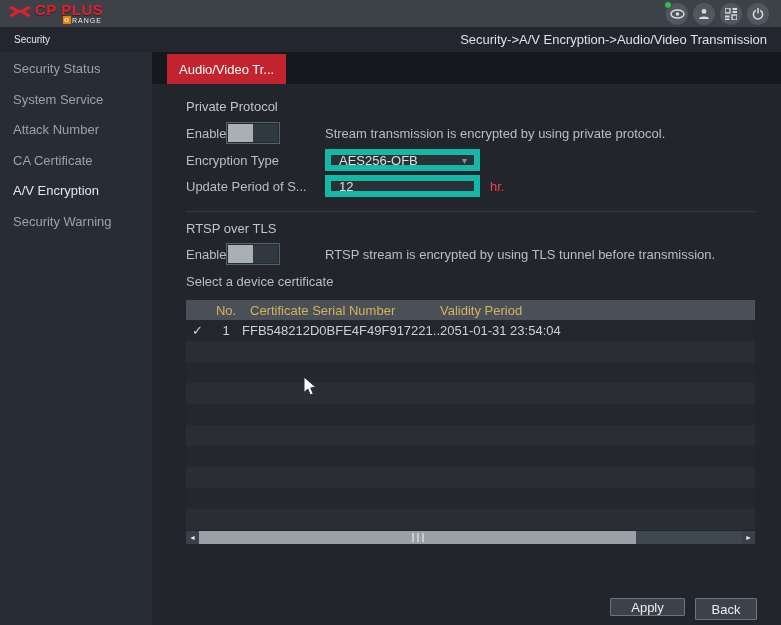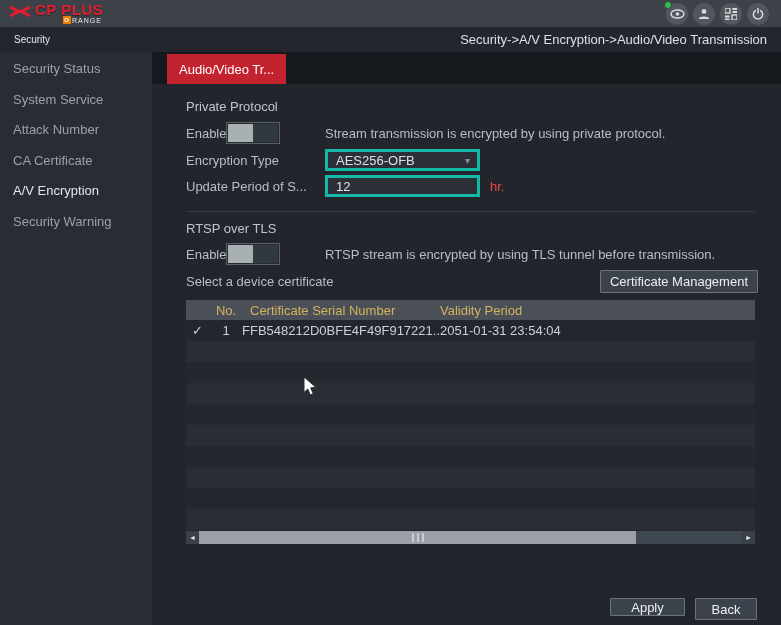--- a/index.html
+++ b/index.html
@@ -49,21 +49,21 @@
   .fdesc { position:absolute; left:173px; color:#b9bec4; }
   
   .toggle { position:absolute; left:74px; width:54px; height:22px;
     background:#262b31; border:1px solid #596067; cursor:pointer; }
   .toggle .knob { position:absolute; left:1px; top:1px; width:25px; height:18px;
     background:#a9b0b2; }
   .toggle .trackoff { position:absolute; right:1px; top:1px; width:25px; height:18px;
     background:#313940; }
   
   .dropdown, .textinput { position:absolute; left:173px; width:155px; height:22px;
-    background:#2b3036; border:3px solid #14b8a6; color:#dde0e4;
+    background:#2b3036; border:6px solid #14b8a6; color:#dde0e4;
     display:flex; align-items:center; padding:0 8px; cursor:pointer; }
   .dropdown .caret { position:absolute; right:7px; color:#8a9097; font-size:10px; }
   .unit { position:absolute; left:338px; color:#ef4444; }
   .divider { position:absolute; left:34px; width:569px; height:1px; background:#363b43; }
   .btn { background:#3c424c; border:1px solid #6d737b; color:#eceef0;
     display:flex; align-items:center; justify-content:center; cursor:pointer;
     font-size:13px; border-radius:1px; }
   .cert-mgmt { position:absolute; left:448px; top:218px; width:158px; height:23px; }
   
   .cert-table { position:absolute; left:34px; top:248px; width:569px; }
@@ -190,21 +190,20 @@
   <div class="section-title" style="top:169px;">RTSP over TLS</div>
 
   <div class="flabel" style="top:195px;">Enable</div>
   <div class="toggle" style="top:191px;">
     <span class="knob"></span>
     <span class="trackoff"></span>
   </div>
   <div class="fdesc" style="top:195px;">RTSP stream is encrypted by using TLS tunnel before transmission.</div>
 
   <div class="flabel" style="top:222px;">Select a device certificate</div>
-  <div class="btn cert-mgmt">Certificate Management</div>
 
   <div class="cert-table">
     <div class="thead">
       <span class="c-check"></span>
       <span class="c-no">No.</span>
       <span class="c-serial hd">Certificate Serial Number</span>
       <span class="c-validity">Validity Period</span>
     </div>
     <div class="trow datarow">
       <span class="c-check">✓</span>

